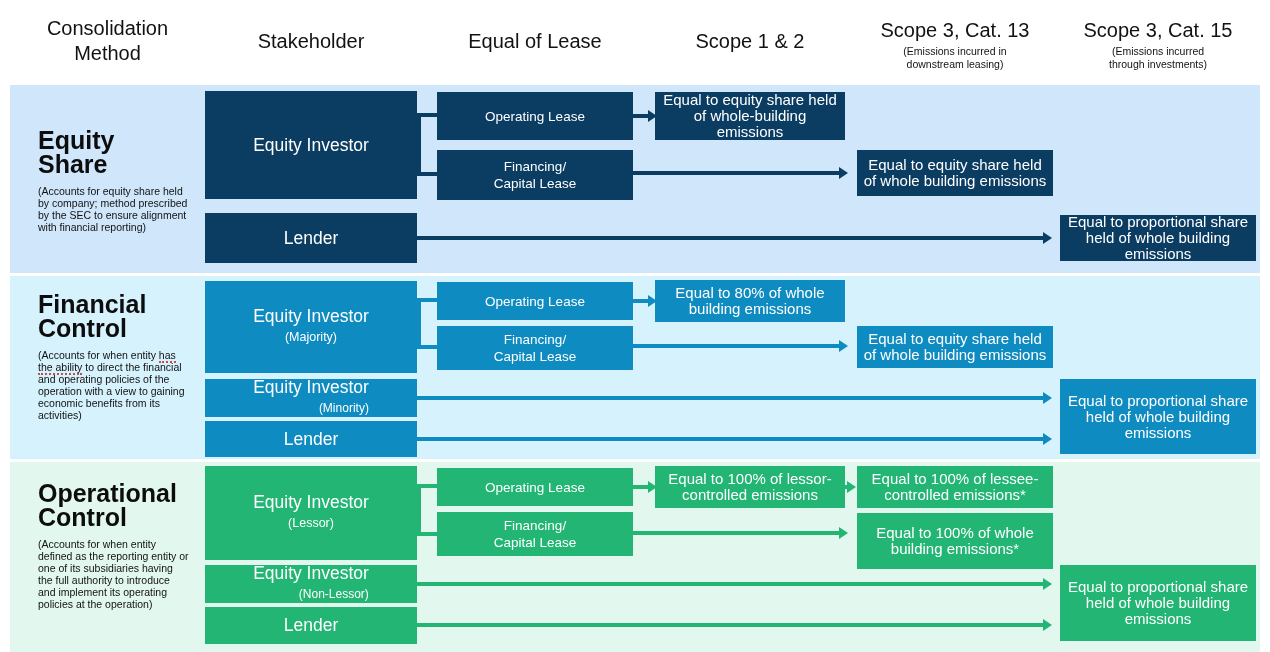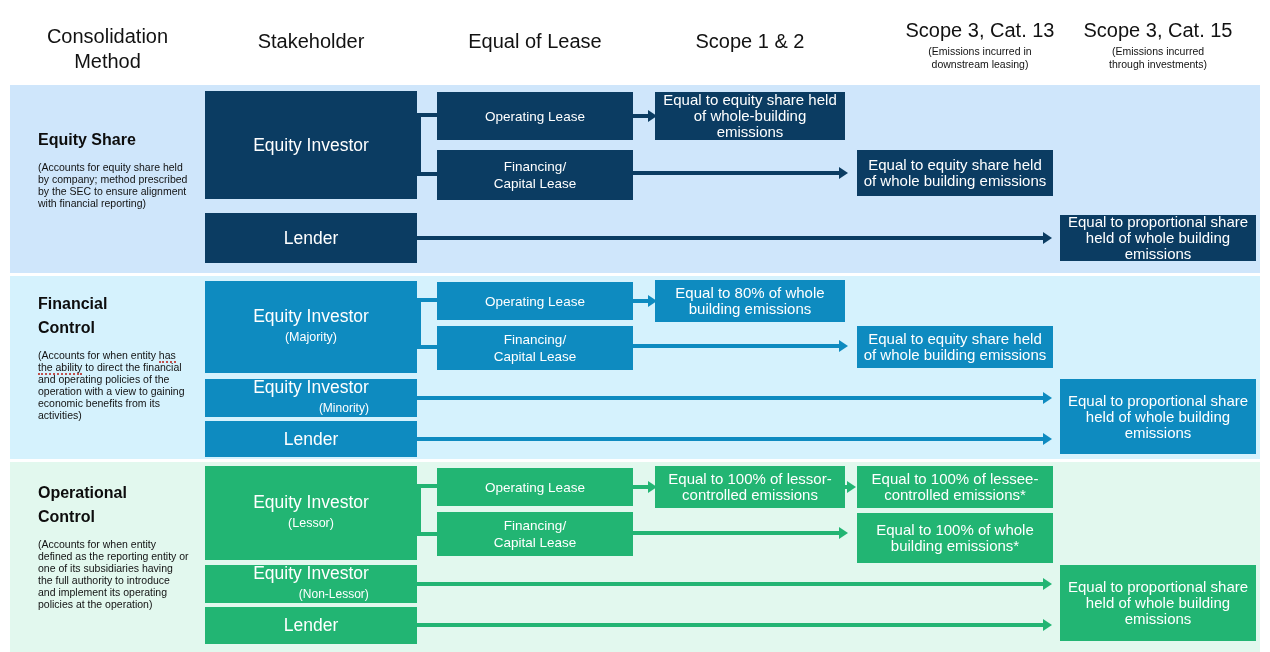--- a/index.html
+++ b/index.html
@@ -11,21 +11,21 @@
   #stage{position:relative;width:1270px;height:652px;}
 
   
   .hdr{position:absolute;text-align:center;color:#121212;}
   .hdr .main{font-size:20px;line-height:25px;font-weight:400;white-space:pre-line;}
   .hdr .sub{font-size:10.5px;line-height:13px;font-weight:400;margin-top:2px;white-space:pre-line;}
 
   
   .band{position:absolute;left:10px;width:1250px;}
   .band-label{position:absolute;left:38px;width:152px;}
-  .band-title{font-size:16px;font-weight:bold;color:#0d0d0d;line-height:24px;white-space:pre-line;}
+  .band-title{font-size:25px;font-weight:bold;color:#0d0d0d;line-height:24px;white-space:pre-line;}
   .band-desc{font-size:10.5px;color:#121212;line-height:12px;margin-top:9px;}
   .sq{ 
     border-bottom:2px dotted #c0504d;
     padding-bottom:0px;
   }
 
   
   .box{position:absolute;display:flex;align-items:center;justify-content:center;
        text-align:center;color:#ffffff;box-sizing:border-box;}
   .box span{display:block;white-space:pre-line;}
@@ -39,38 +39,38 @@
   
   .ln{position:absolute;}
   .arrowhead{position:absolute;width:0;height:0;
      border-top:6px solid transparent;border-bottom:6px solid transparent;}
 </style>
 </head>
 <body>
 
 <div id="stage">
 
-  <div class="hdr" style="left:10px;width:195px;top:16px;margin-top:8px;">
+  <div class="hdr" style="left:10px;width:195px;top:16px;">
     <div class="main">Consolidation
 Method</div>
     <div class="sub"></div>
   </div>
   <div class="hdr" style="left:205px;width:212px;top:29px;">
     <div class="main">Stakeholder</div>
     <div class="sub"></div>
   </div>
   <div class="hdr" style="left:437px;width:196px;top:29px;">
     <div class="main">Equal of Lease</div>
     <div class="sub"></div>
   </div>
   <div class="hdr" style="left:655px;width:190px;top:29px;">
     <div class="main">Scope 1 &amp; 2</div>
     <div class="sub"></div>
   </div>
-  <div class="hdr" style="left:882px;width:196px;top:18px;text-align:center;">
+  <div class="hdr" style="left:857px;width:196px;top:18px;text-align:center;">
     <div class="main">Scope 3, Cat. 13</div>
     <div class="sub">(Emissions incurred in
 downstream leasing)</div>
   </div>
   <div class="hdr" style="left:1060px;width:196px;top:18px;">
     <div class="main">Scope 3, Cat. 15</div>
     <div class="sub">(Emissions incurred
 through investments)</div>
   </div>
 
@@ -224,20 +224,20 @@
 
   <div class="ln" style="left:417px;top:623px;width:627px;height:4px;background:#22b573;"></div>
   <div class="arrowhead" style="left:1043px;top:619px;border-left:9px solid #22b573;"></div>
 
   <div class="box t-res" style="left:655px;top:466px;width:190px;height:42px;background:#22b573;">
     <span>Equal to 100% of lessor-controlled emissions</span>
   </div>
   <div class="box t-res" style="left:857px;top:466px;width:196px;height:42px;background:#22b573;">
     <span>Equal to 100% of lessee-controlled emissions*</span>
   </div>
-  <div class="box t-res" style="left:857px;top:513px;width:196px;height:50px;background:#22b573;">
+  <div class="box t-res" style="left:857px;top:513px;width:196px;height:56px;background:#22b573;">
     <span>Equal to 100% of whole building emissions*</span>
   </div>
   <div class="box t-res" style="left:1060px;top:565px;width:196px;height:76px;background:#22b573;">
     <span>Equal to proportional share held of whole building emissions</span>
   </div>
 
 </div>
 
 </body></html>

